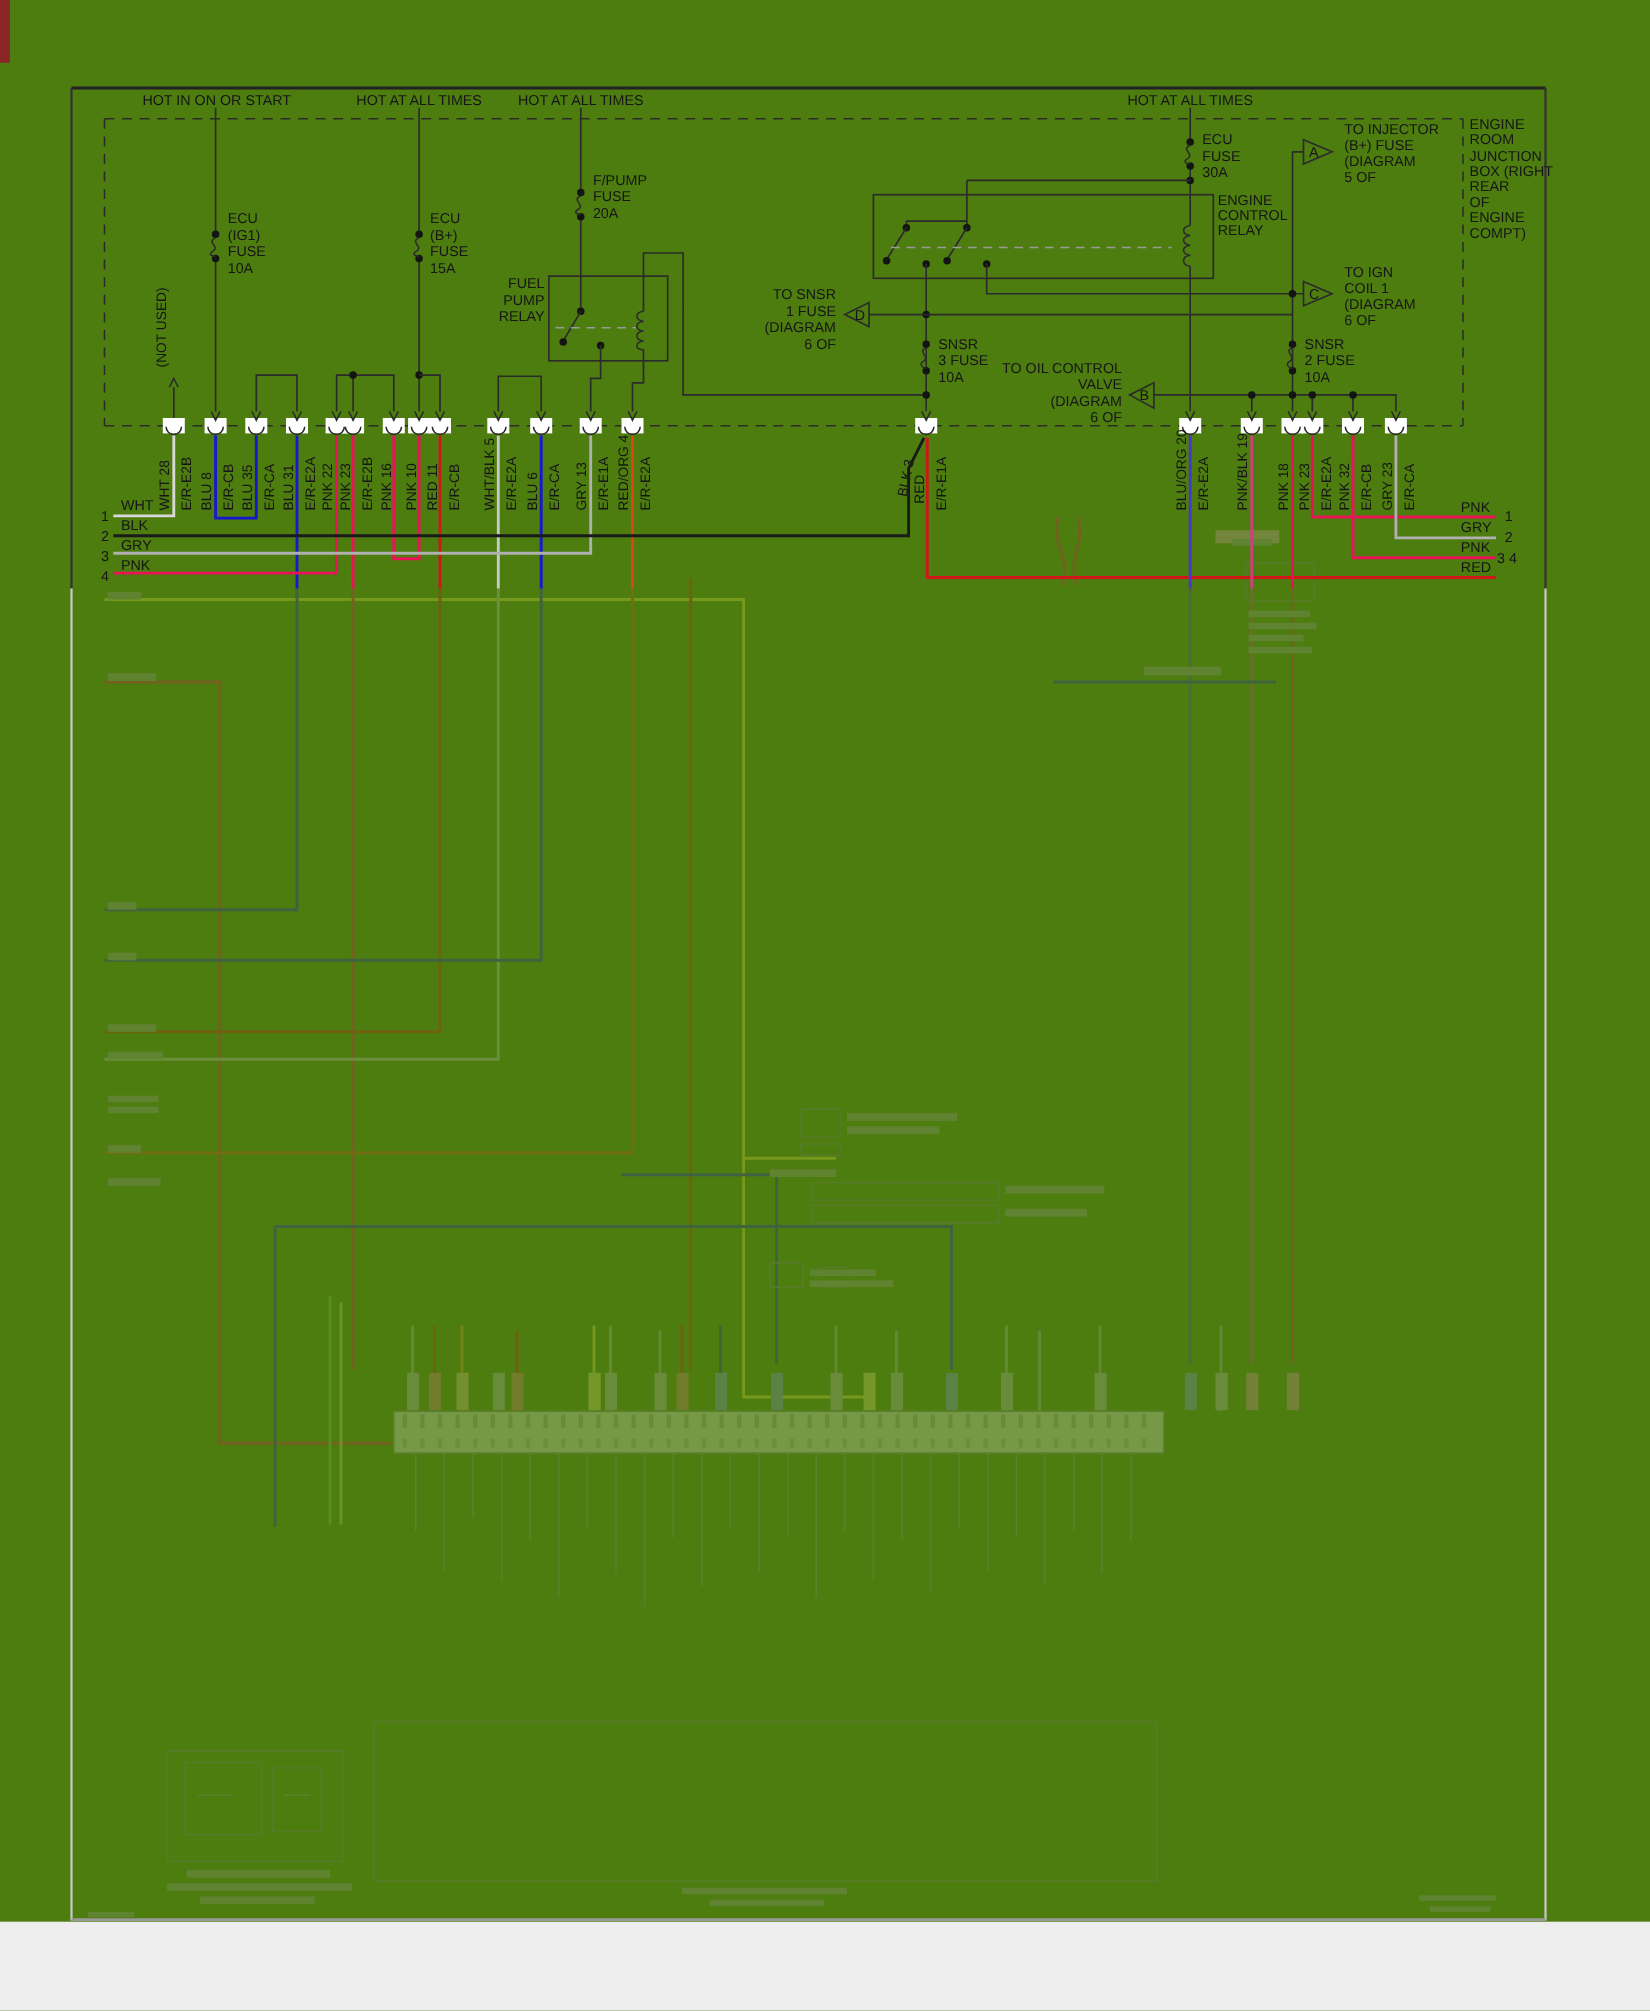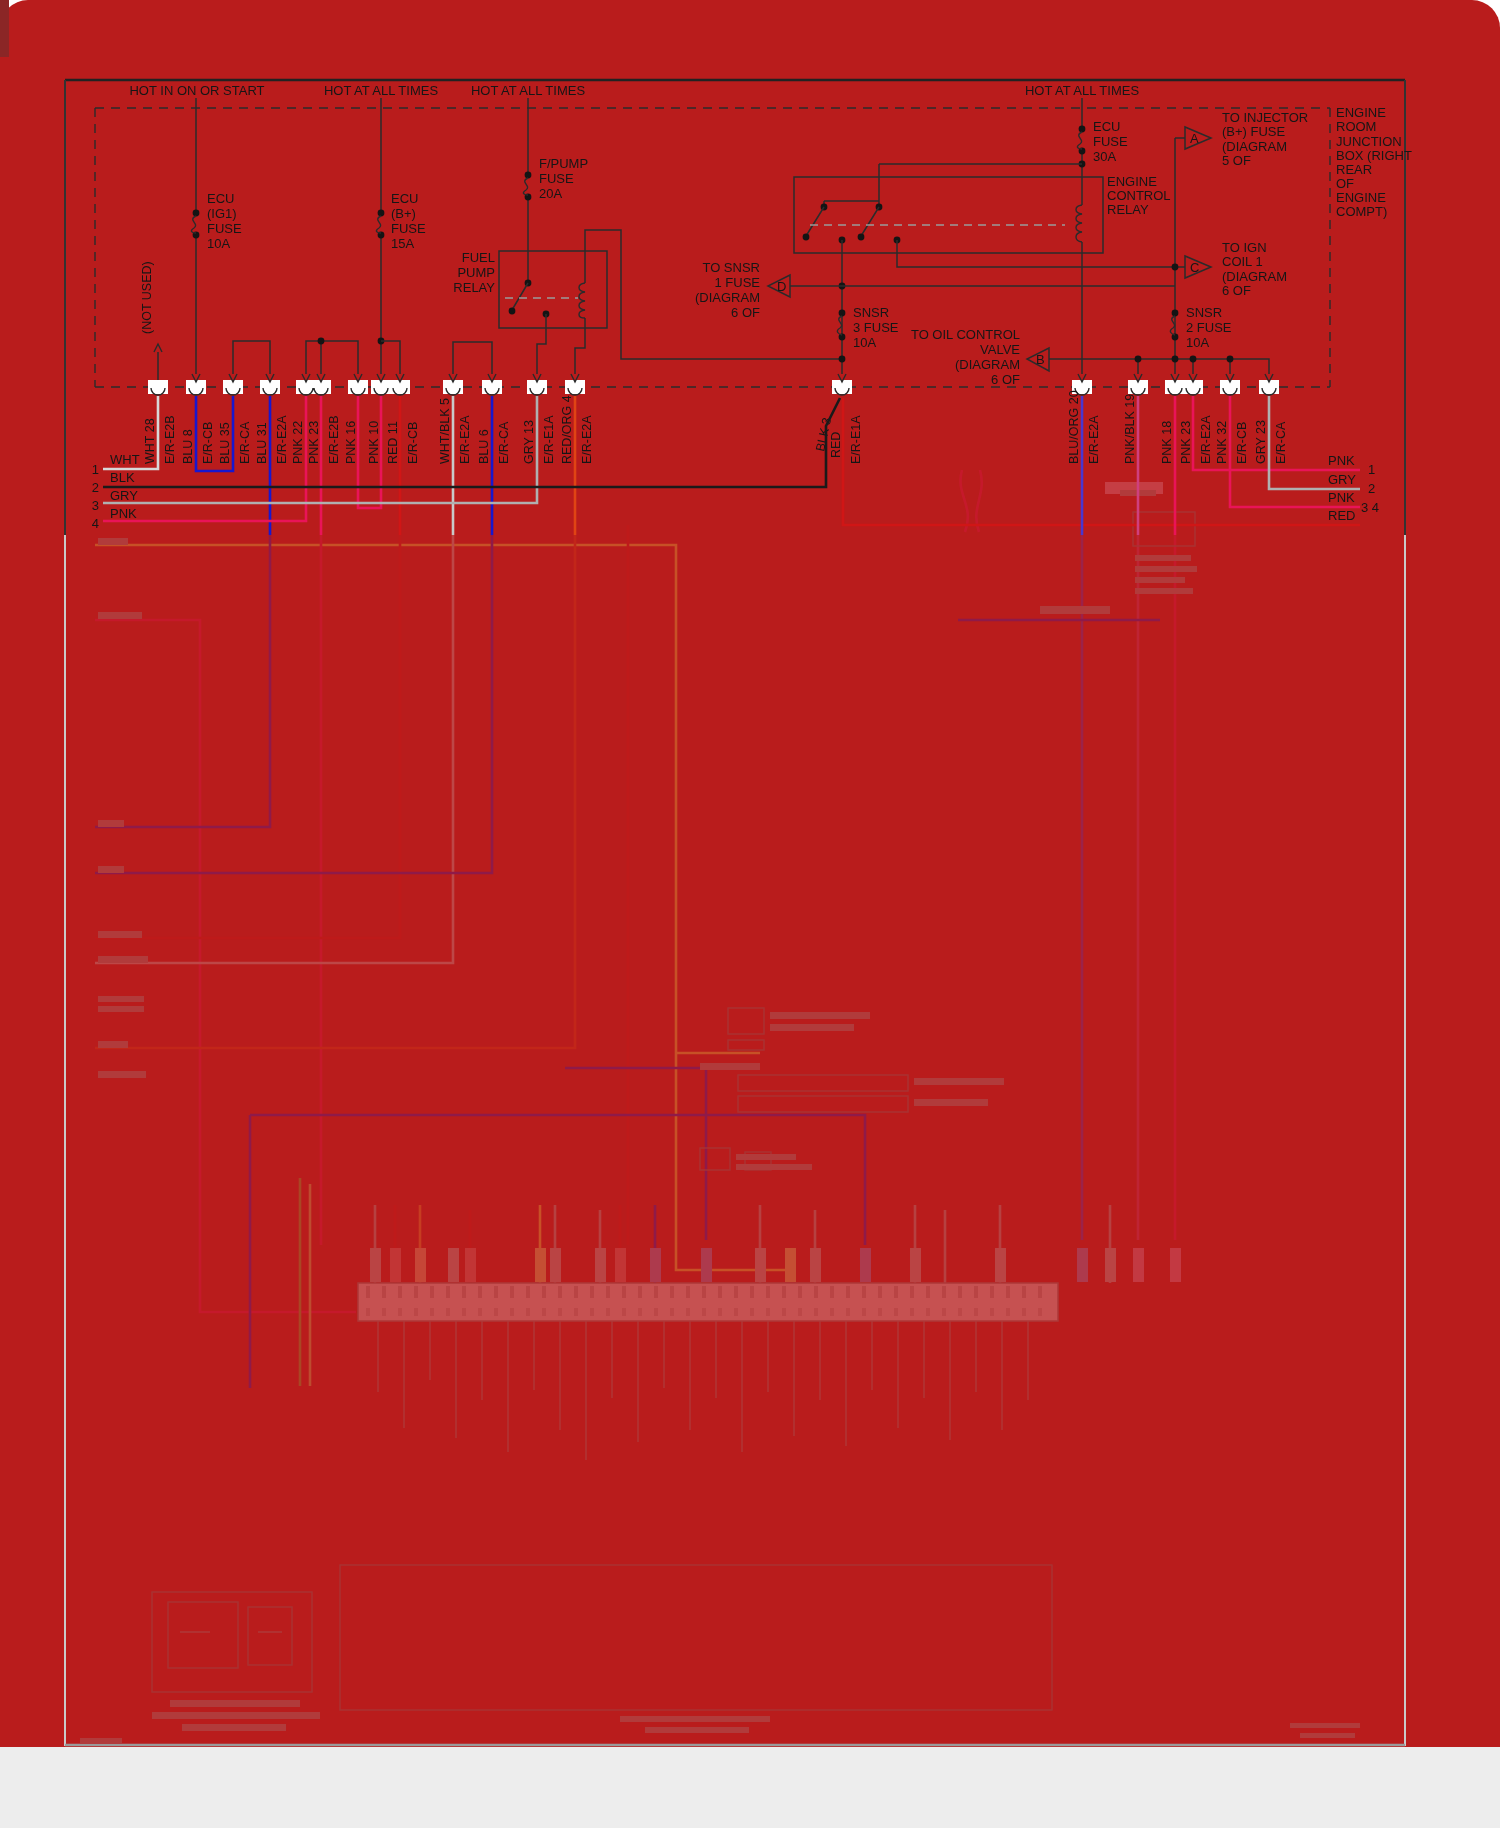--- a/index.html
+++ b/index.html
@@ -1,16 +1,16 @@
 <!DOCTYPE html>
 <html><head>
 <meta charset="utf-8">
 <style>
   html,body{margin:0;padding:0;background:#ffffff;}
-  .stage{position:relative;width:1500px;height:1828px;background:#b91c1c;border-radius:28px;}
+  .stage{position:relative;width:1500px;height:1828px;background:#4d7c0f;}
   svg{display:block;}
   text{font-family:"Liberation Sans","DejaVu Sans",sans-serif;fill:#161616;}
   .t{font-size:13px;}
   .tc{font-size:13px;text-anchor:middle;}
   .te{font-size:13px;text-anchor:end;}
   .tr{font-size:12.5px;}
   .num{font-size:13px;}
   .ln{stroke:#2b2b2b;stroke-width:1.4;fill:none;}
   .ln2{stroke:#2b2b2b;stroke-width:1.5;fill:none;}
   .dash{stroke:#2b2b2b;stroke-width:1.4;fill:none;stroke-dasharray:9 7;}

